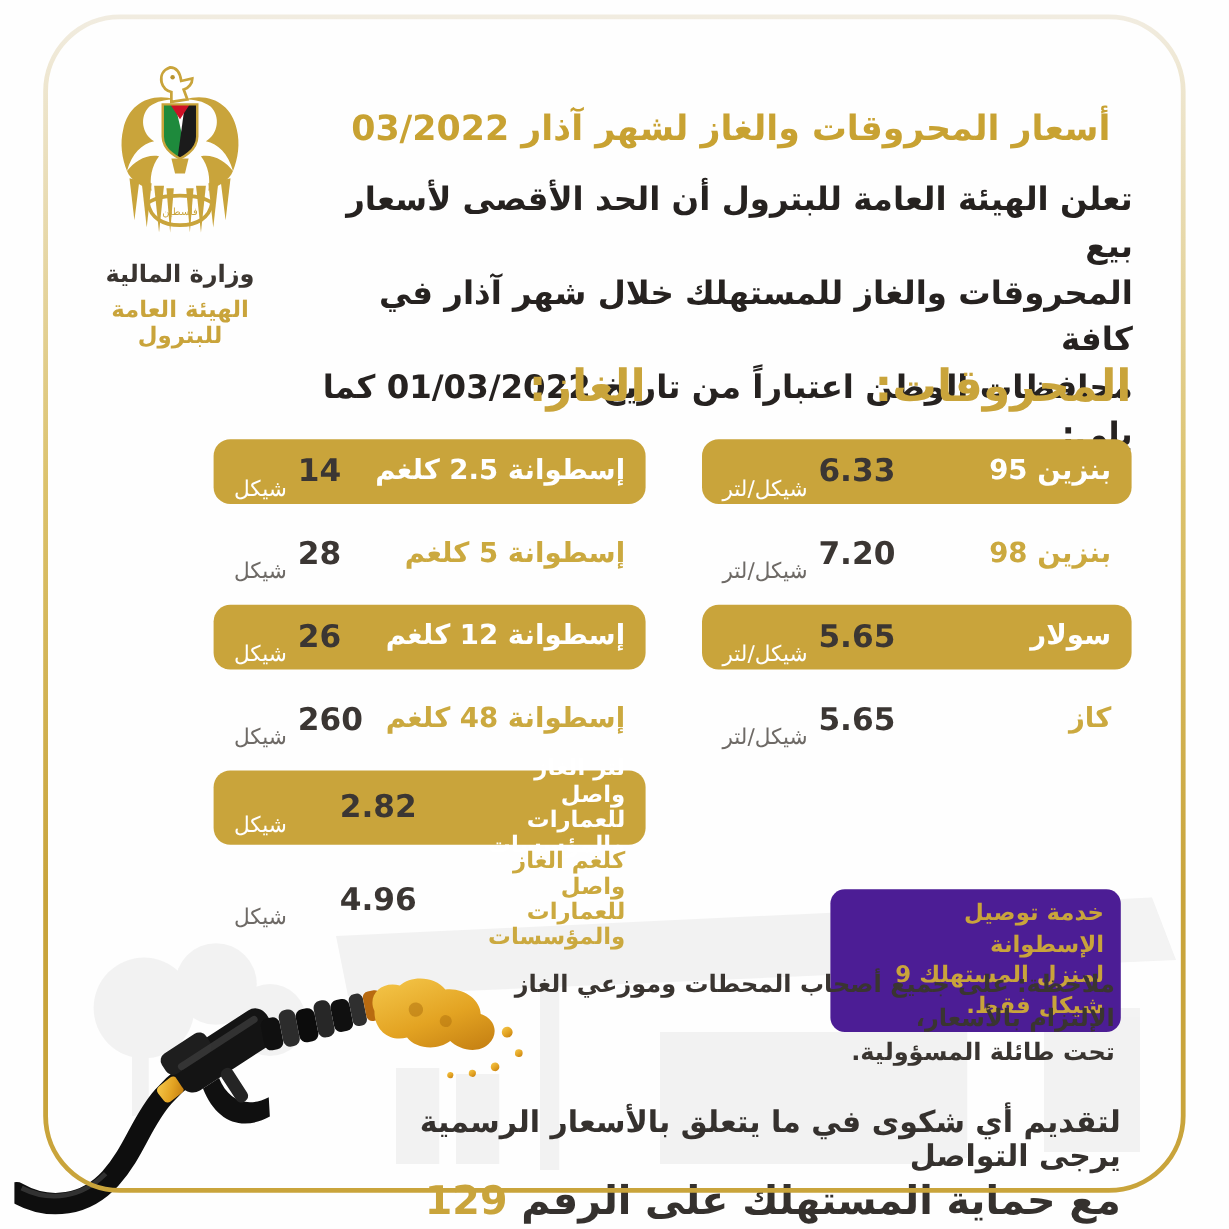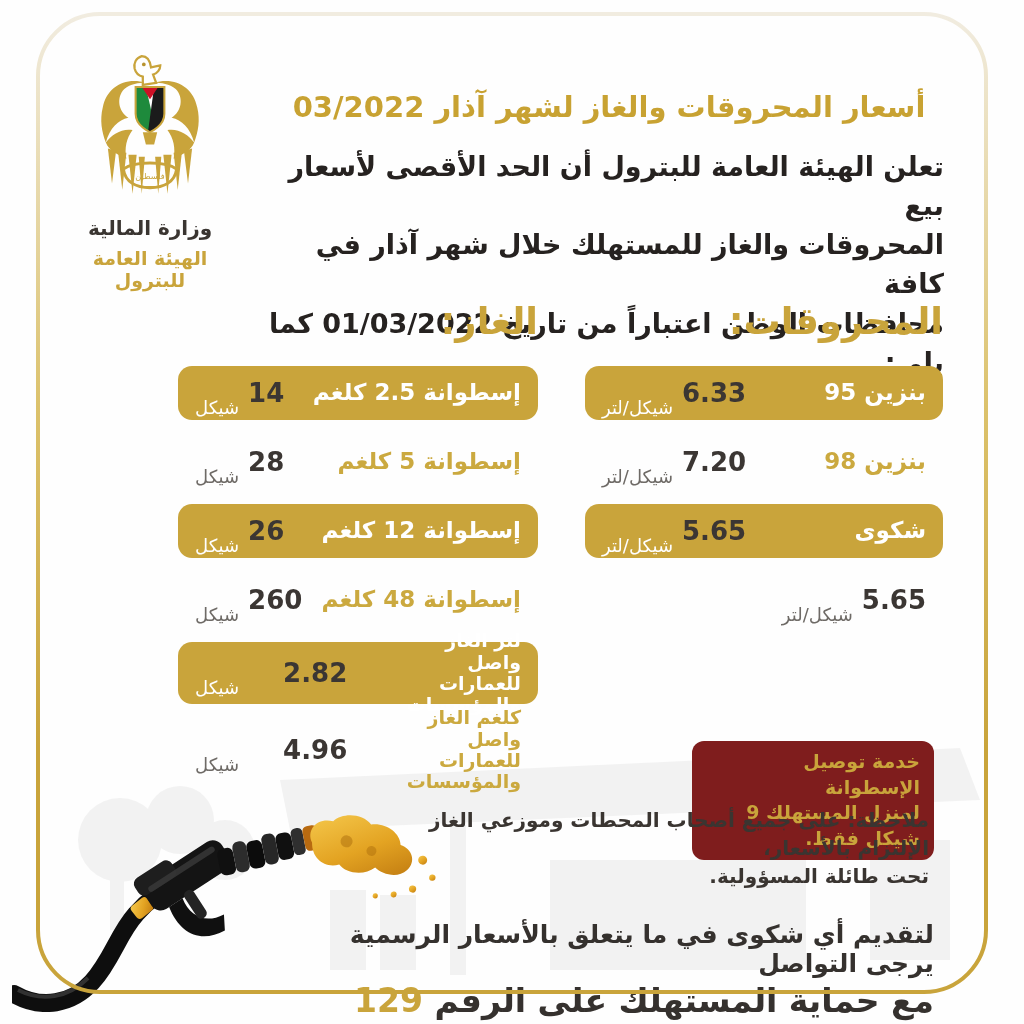--- a/index.html
+++ b/index.html
@@ -47,21 +47,21 @@
     text-align:right;line-height:1.12;white-space:pre-line;
   }
   .row.tall .rlabel{font-size:19px;}
   .row.boxed .rlabel{color:#ffffff;}
   .rnum{font-size:26px;font-weight:bold;color:#3b3633;}
   .runit{font-size:18px;font-weight:normal;color:#6e6a66;margin-top:28px;}
   .row.boxed .runit{color:#ffffff;}
   
   .delivery{
     position:absolute;left:692px;top:741px;width:242px;z-index:3;
-    background:#7f1d1d;border-radius:12px;padding:8px 14px;
+    background:#4c1d95;border-radius:12px;padding:8px 14px;
     direction:rtl;color:#c9a43b;
     font-size:19px;font-weight:bold;line-height:1.35;
   }
   
   .note{
     position:absolute;right:95px;top:806px;width:560px;z-index:3;
     direction:rtl;text-align:right;font-size:20px;font-weight:bold;color:#3a3531;
     line-height:1.4;white-space:pre-line;
   }
   
@@ -159,25 +159,26 @@
       <span class="rlabel">بنزين 95</span>
       <span class="rnum">6.33</span>
       <span class="runit">شيكل/لتر</span>
     </div>
     <div class="row">
       <span class="rlabel">بنزين 98</span>
       <span class="rnum">7.20</span>
       <span class="runit">شيكل/لتر</span>
     </div>
     <div class="row boxed">
-      <span class="rlabel">شكوى</span>
+      <span class="rlabel">سولار</span>
       <span class="rnum">5.65</span>
       <span class="runit">شيكل/لتر</span>
     </div>
     <div class="row">
+      <span class="rlabel">كاز</span>
       <span class="rnum">5.65</span>
       <span class="runit">شيكل/لتر</span>
     </div>
   </div>
 
   <div class="col col-gas">
     <h2 class="col-head">الغاز:</h2>
     <div class="row boxed">
       <span class="rlabel">إسطوانة 2.5 كلغم</span>
       <span class="rnum">14</span>

